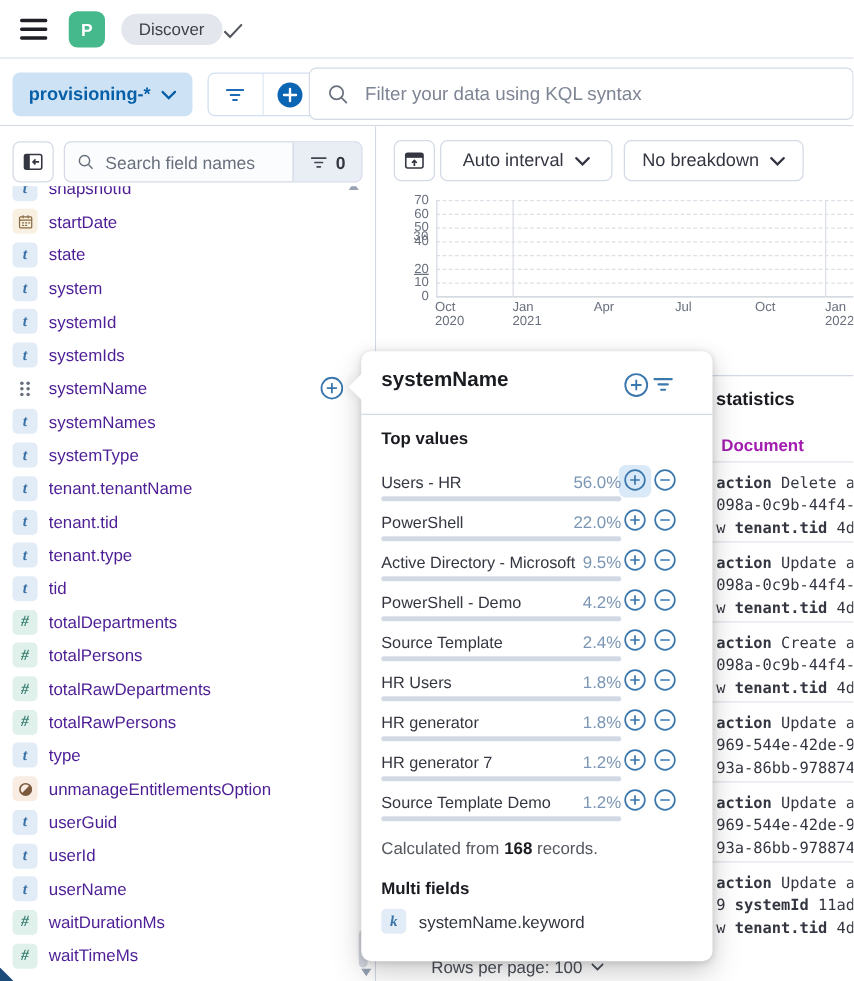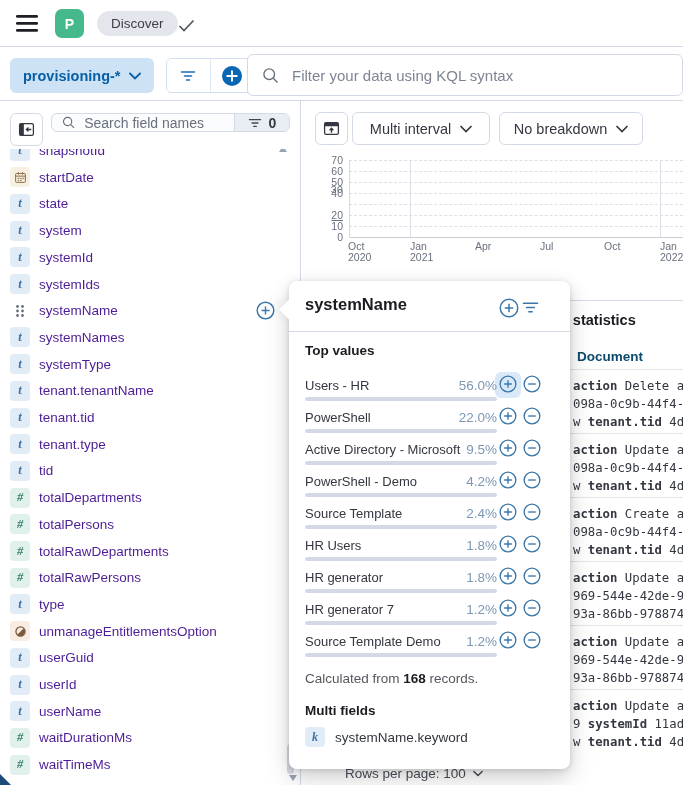--- a/index.html
+++ b/index.html
@@ -27,21 +27,21 @@
   .kql{position:absolute;left:247px;top:7px;width:436px;height:42px;border:1px solid #d3dae6;border-radius:6px;background:#fff;
     display:flex;align-items:center;padding:0 14px;gap:11px}
   .kql input{border:none;outline:none;flex:1;font-size:15px;color:#343741;background:transparent}
   .kql input::placeholder{color:#7d8494}
 
   
   .sidebar{position:absolute;left:0;top:101px;width:300px;height:684px;background:#fff;overflow:hidden}
   .sb-head{position:absolute;left:0;top:0;width:300px;height:48px;background:#fff;z-index:2}
   .collapse-btn{position:absolute;left:10px;top:12px;width:33px;height:33px;border:1px solid #d3dae6;border-radius:6px;background:#fff;
     display:flex;align-items:center;justify-content:center;padding:0}
-  .fsearch{position:absolute;left:51px;top:12px;width:239px;height:19px;border:1px solid #d3dae6;border-radius:6px;background:#fbfcfe;display:flex;overflow:hidden}
+  .fsearch{position:absolute;left:51px;top:12px;width:239px;height:33px;border:1px solid #d3dae6;border-radius:6px;background:#fbfcfe;display:flex;overflow:hidden}
   .fsearch .sin{flex:1;display:flex;align-items:center;gap:7px;padding-left:10px}
   .fsearch input{border:none;outline:none;background:transparent;font-size:14px;width:100%;color:#343741}
   .fsearch input::placeholder{color:#69707d}
   .fsearch .append{width:55px;background:#e9edf4;border-left:1px solid #d3dae6;display:flex;align-items:center;justify-content:center;gap:7px;
     font-size:14px;color:#343741;font-weight:600}
   .flist{position:absolute;left:0;top:36px;width:300px;height:648px;z-index:1}
   .frow{position:absolute;left:0;width:300px;height:27px;display:flex;align-items:center;padding-left:10px;gap:9px}
   .ftok{width:20px;height:20px;border-radius:4px;display:flex;align-items:center;justify-content:center;font-size:12.5px;flex:none}
   .tok-s{background:#e1ecf7;color:#3b73a8;font-style:italic;font-weight:700;font-family:"Liberation Serif",serif}
   .tok-n{background:#e0f1ec;color:#3d8274;font-style:italic;font-weight:700;font-family:"Liberation Serif",serif}
@@ -64,21 +64,21 @@
     gap:9px;font-size:14.5px;color:#343741;padding:0}
   .chart{position:absolute;left:0;top:0;width:382px;height:200px}
   .gline{position:absolute;left:48px;right:0;height:0;border-top:1px dashed #dcdfe6}
   .gbase{position:absolute;left:48px;right:0;height:1px;background:#c8cdd6}
   .vaxis{position:absolute;width:1px;background:#d3dae6}
   .vline{position:absolute;width:1px;background:#dcdfe6}
   .ylab{position:absolute;width:42px;text-align:right;font-size:10.5px;color:#69707d;line-height:12px}
   .xlab{position:absolute;top:140px;font-size:10.5px;color:#69707d;line-height:11px;white-space:pre}
   .sec-line{position:absolute;left:0;top:199px;width:382px;height:1px;background:#d3dae6}
   .tab-label{position:absolute;left:234px;top:211px;font-size:14.5px;font-weight:700;color:#1a1c21;white-space:nowrap}
-  .doc-head{position:absolute;left:276px;top:248px;font-size:13.5px;font-weight:700;color:#0c4a6e}
+  .doc-head{position:absolute;left:276px;top:248px;font-size:13.5px;font-weight:700;color:#a21caf}
   .doc-rows{position:absolute;left:264px;top:268px;width:118px}
   .drow{border-top:1px solid #e2e5ec;padding:7px 0 6px 8px;height:64px;overflow:hidden}
   .drow p{margin:0;font-family:"DejaVu Sans Mono",monospace;font-size:12.3px;line-height:18px;color:#343741;white-space:pre}
   .rpp{position:absolute;left:44px;top:665px;font-size:13.5px;color:#4a4f59;display:flex;gap:7px;align-items:center}
 
   
   .popover{position:absolute;left:289px;top:281px;width:281px;height:488px;background:#fff;border-radius:8px;z-index:30;
     box-shadow:0 1px 5px rgba(0,0,0,.12),0 4px 16px rgba(0,0,0,.1),0 12px 28px rgba(0,0,0,.12)}
   .pop-arrow{position:absolute;left:-7px;top:21px;width:15px;height:15px;background:#fff;transform:rotate(45deg);box-shadow:-4px 4px 8px rgba(0,0,0,.05)}
   .pop-title{position:absolute;left:16px;top:14px;font-size:16.5px;font-weight:700;color:#1a1c21}
@@ -308,21 +308,21 @@
 
   <div class="main">
     <button class="mbtn" style="left:14px;top:11px;width:33px;height:33px">
       <svg width="17" height="17" viewBox="0 0 16 16">
           <rect x="1.5" y="2.5" width="13" height="11" rx="1.5" fill="none" stroke="#343741" stroke-width="1.2"></rect>
           <rect x="1.5" y="2.5" width="13" height="3.4" fill="#343741"></rect>
           <path d="M8 12V8M6.2 9.6L8 7.8l1.8 1.8" stroke="#343741" stroke-width="1.3" fill="none"></path>
         </svg>
     </button>
     <button class="mbtn" style="left:51px;top:11px;width:138px;height:33px">
-      <span>Multi interval</span>
+      <span>Auto interval</span>
       <svg width="12" height="8" viewBox="0 0 12 8" fill="none" stroke="#343741" stroke-width="1.7" stroke-linecap="round">
           <path d="M1 1.5l5 5 5-5"></path>
         </svg>
     </button>
     <button class="mbtn" style="left:198px;top:11px;width:144px;height:33px">
       <span>No breakdown</span>
       <svg width="12" height="8" viewBox="0 0 12 8" fill="none" stroke="#343741" stroke-width="1.7" stroke-linecap="round">
           <path d="M1 1.5l5 5 5-5"></path>
         </svg>
     </button>

